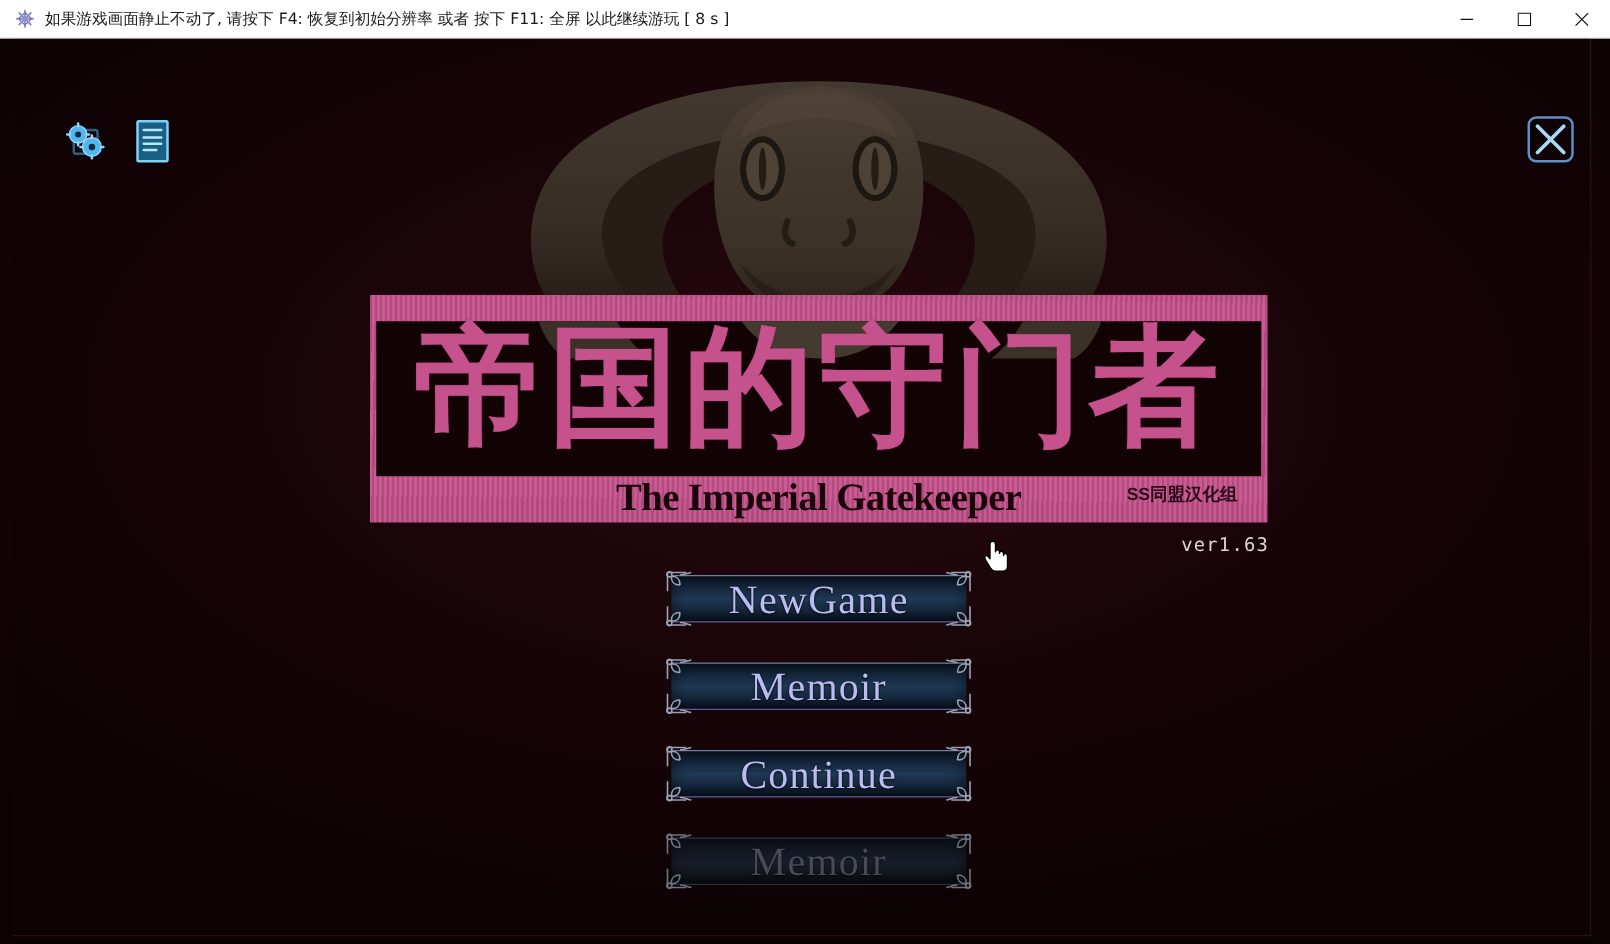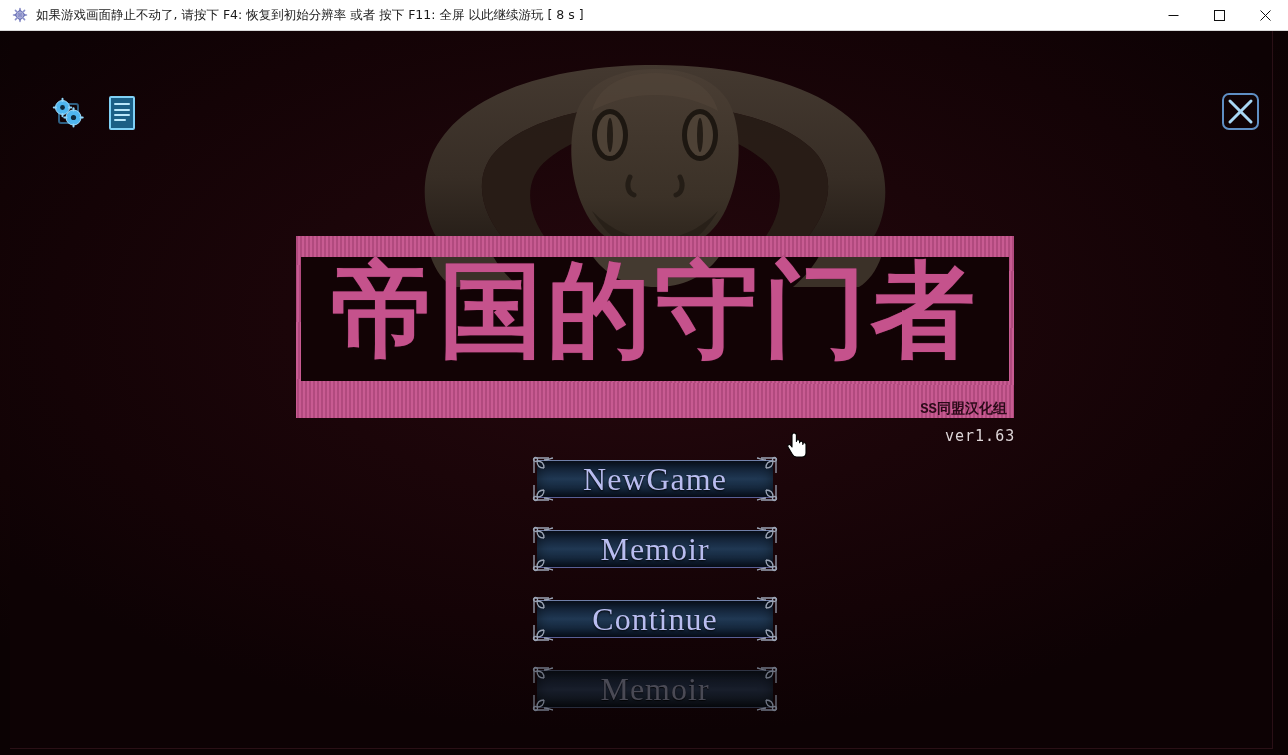--- a/index.html
+++ b/index.html
@@ -198,29 +198,28 @@
     justify-content: center;
     font-family: "Liberation Serif", "DejaVu Serif", serif;
     font-weight: bold;
     font-size: 31px;
     color: #1a0209;
     letter-spacing: -0.5px;
     white-space: nowrap;
   }
   .logo-credit {
     position: absolute;
-    right: 7px;
+    right: 24px;
     top: 151px;
-    font-family: Liberation Mono, monospace;
+    font-family: Liberation Sans, sans-serif;
     font-weight: bold;
     font-size: 14px;
     color: #2b0a18;
     letter-spacing: 0px;
     white-space: nowrap;
-    margin-top: 13px;
   }
 
   
   .version {
     position: absolute;
     left: 935px;
     top: 396px;
     font-family: "DejaVu Sans Mono", "Liberation Mono", monospace;
     font-size: 15px;
     color: #ded6d8;
@@ -449,20 +448,21 @@
 
       <div class="logo">
         <div class="logo-frame"></div>
         <div class="logo-inner">
           <svg class="cobra-mask" viewBox="0 0 494 210">
             <path d="M247 22 C150 22 52 48 24 112 C8 150 20 196 44 210 L110 210 C70 176 62 130 92 104 C126 74 186 62 247 62 C308 62 368 74 402 104 C432 130 424 176 384 210 L450 210 C474 196 486 150 470 112 C442 48 344 22 247 22 Z" fill="#3b3128"></path>
             <path d="M247 26 C207 26 176 42 168 72 C160 100 162 136 176 166 C190 196 216 210 247 210 C278 210 304 196 318 166 C332 136 334 100 326 72 C318 42 287 26 247 26 Z" fill="#443a30"></path>
           </svg>
         </div>
         <div class="logo-cn">帝国的守门者</div>
+        <div class="logo-en">The Imperial Gatekeeper</div>
         <div class="logo-credit">SS同盟汉化组</div>
       </div>
 
       <div class="version">ver1.63</div>
 
       <svg class="cursor" viewBox="0 0 22 30">
         <path d="M7 2 C5.6 2 5 3 5 4.2 L5 16 L3.6 14.2 C2.8 13.2 1.4 13.4 0.9 14.4 C0.5 15.2 0.8 15.9 1.4 16.8 L5.4 23.5 C6.4 25.2 7.8 26 9.6 26 L15 26 C17.4 26 19 24.4 19 22 L19 13.6 C19 12.5 18.3 11.8 17.4 11.8 C16.5 11.8 15.8 12.5 15.8 13.4 L15.8 11.9 C15.8 10.8 15.1 10.1 14.2 10.1 C13.3 10.1 12.6 10.8 12.6 11.7 L12.6 10.6 C12.6 9.5 11.9 8.8 11 8.8 C10.1 8.8 9.4 9.5 9.4 10.4 L9.4 4.2 C9.4 3 8.6 2 7 2 Z" fill="#ffffff" stroke="#000000" stroke-width="1.1" stroke-linejoin="round"></path>
       </svg>
 
       <div class="menu">

